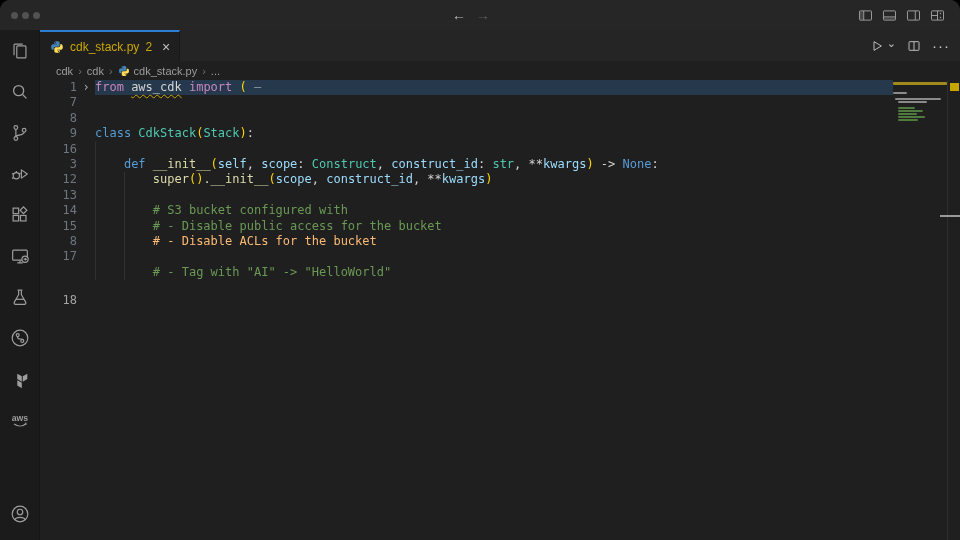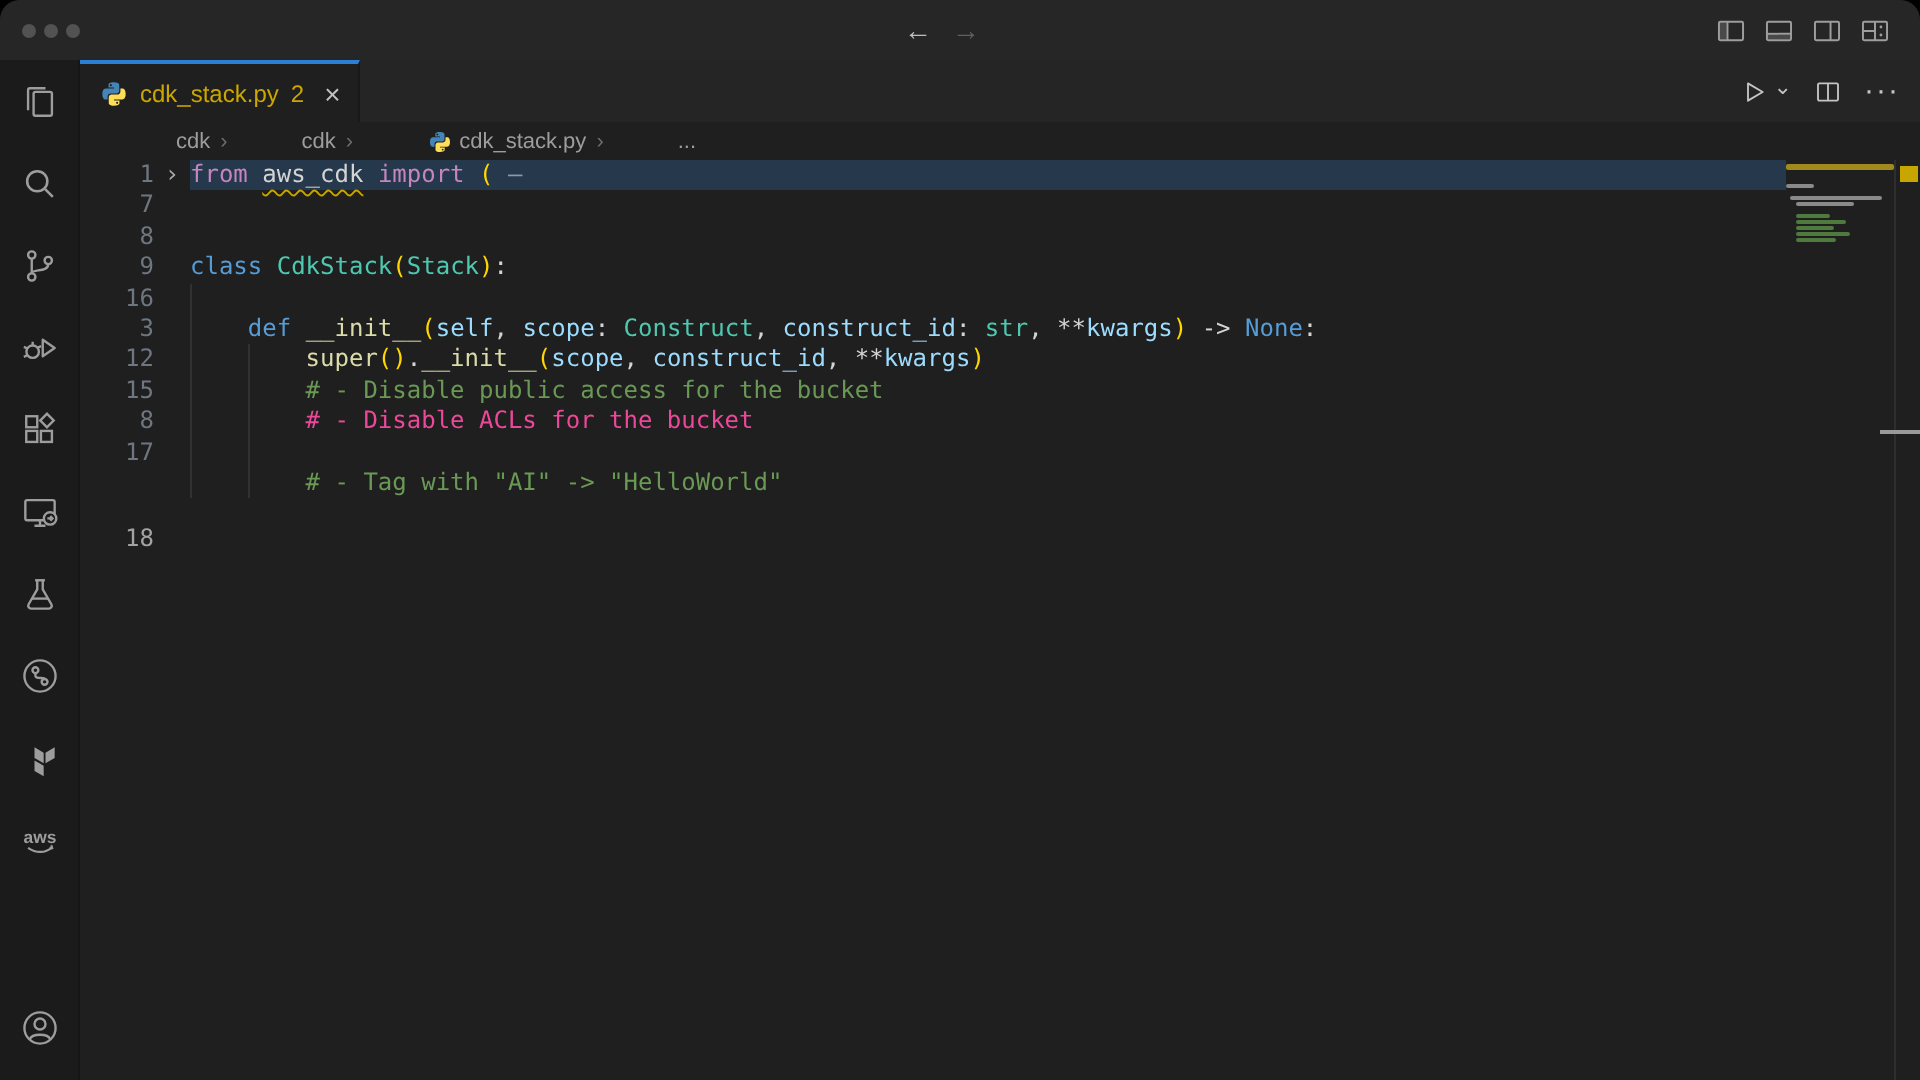--- a/index.html
+++ b/index.html
@@ -36,21 +36,21 @@
   .tab-badge { font-size:12px; color:#cca700; }
   .tab-close { color:#c0c0c0; font-size:14px; line-height:1; margin-left:4px; cursor:pointer; }
   .tab-actions { margin-left:auto; display:flex; align-items:center; gap:4px; padding-right:10px; color:#c5c5c5; }
   .tab-actions .act { display:flex; align-items:center; justify-content:center; cursor:pointer; }
   .tab-actions svg { width:16px; height:16px; display:block; }
   .run-dd { font-size:11px; color:#c5c5c5; margin:-4px 6px 0 -2px; }
   .more-glyph { font-size:15px; letter-spacing:1px; margin-left:6px; }
 
   
   .breadcrumbs { height:19px; display:flex; align-items:center; padding-left:16px; gap:5px; font-size:11px; color:#9d9d9d; flex:0 0 19px; }
-  .crumb { display:flex; align-items:center; gap:4px; cursor:pointer;margin-left:32px; }
+  .crumb { display:flex; align-items:center; gap:4px; cursor:pointer; }
   .crumb svg { width:12px; height:12px; display:block; }
   .crumb-sep { color:#6e6e6e; font-size:11px; }
 
   
   .editor-body { flex:1; display:flex; position:relative; min-height:0; }
   .code-area { flex:1; font-family:"DejaVu Sans Mono", monospace; font-size:12px; min-width:0; }
   .code-line { display:flex; height:15.4px; line-height:15.4px; position:relative; cursor:text; }
   .line-hl { position:absolute; left:55px; right:0; top:0; bottom:0; background:#26384c; }
   .ln { width:37px; text-align:right; color:#6e7681; flex:0 0 37px; z-index:1; }
   .ln.active { color:#a3a3a3;margin-top:28px; }
@@ -310,28 +310,38 @@
               <span class="ln">3</span>
               <span class="fold"></span>
               <span class="code-text"><span class="guide" style="left: 0ch;"></span><span class="tk-pl" style="color: rgb(212, 212, 212);">    </span><span class="tk-kw2" style="color: rgb(86, 156, 214);">def </span><span class="tk-fn" style="color: rgb(220, 220, 170);">__init__</span><span class="tk-br" style="color: rgb(255, 215, 0);">(</span><span class="tk-pm" style="color: rgb(156, 220, 254);">self</span><span class="tk-pl" style="color: rgb(212, 212, 212);">, </span><span class="tk-pm" style="color: rgb(156, 220, 254);">scope</span><span class="tk-pl" style="color: rgb(212, 212, 212);">: </span><span class="tk-cls" style="color: rgb(78, 201, 176);">Construct</span><span class="tk-pl" style="color: rgb(212, 212, 212);">, </span><span class="tk-pm" style="color: rgb(156, 220, 254);">construct_id</span><span class="tk-pl" style="color: rgb(212, 212, 212);">: </span><span class="tk-cls" style="color: rgb(78, 201, 176);">str</span><span class="tk-pl" style="color: rgb(212, 212, 212);">, **</span><span class="tk-pm" style="color: rgb(156, 220, 254);">kwargs</span><span class="tk-br" style="color: rgb(255, 215, 0);">)</span><span class="tk-pl" style="color: rgb(212, 212, 212);"> -&gt; </span><span class="tk-kw2" style="color: rgb(86, 156, 214);">None</span><span class="tk-pl" style="color: rgb(212, 212, 212);">:</span></span>
             </div>
             <div class="code-line">
               <span class="ln">12</span>
               <span class="fold"></span>
               <span class="code-text"><span class="guide" style="left: 0ch;"></span><span class="guide" style="left: 4ch;"></span><span class="tk-pl" style="color: rgb(212, 212, 212);">        </span><span class="tk-fn" style="color: rgb(220, 220, 170);">super</span><span class="tk-br" style="color: rgb(255, 215, 0);">()</span><span class="tk-pl" style="color: rgb(212, 212, 212);">.</span><span class="tk-fn" style="color: rgb(220, 220, 170);">__init__</span><span class="tk-br" style="color: rgb(255, 215, 0);">(</span><span class="tk-pm" style="color: rgb(156, 220, 254);">scope</span><span class="tk-pl" style="color: rgb(212, 212, 212);">, </span><span class="tk-pm" style="color: rgb(156, 220, 254);">construct_id</span><span class="tk-pl" style="color: rgb(212, 212, 212);">, **</span><span class="tk-pm" style="color: rgb(156, 220, 254);">kwargs</span><span class="tk-br" style="color: rgb(255, 215, 0);">)</span></span>
             </div>
             <div class="code-line">
+              <span class="ln">13</span>
+              <span class="fold"></span>
+              <span class="code-text"><span class="guide" style="left: 0ch;"></span><span class="guide" style="left: 4ch;"></span></span>
+            </div>
+            <div class="code-line">
+              <span class="ln">14</span>
+              <span class="fold"></span>
+              <span class="code-text"><span class="guide" style="left: 0ch;"></span><span class="guide" style="left: 4ch;"></span><span class="tk-pl" style="color: rgb(212, 212, 212);">        </span><span class="tk-cm" style="color: rgb(106, 153, 85);"># S3 bucket configured with</span></span>
+            </div>
+            <div class="code-line">
               <span class="ln">15</span>
               <span class="fold"></span>
               <span class="code-text"><span class="guide" style="left: 0ch;"></span><span class="guide" style="left: 4ch;"></span><span class="tk-pl" style="color: rgb(212, 212, 212);">        </span><span class="tk-cm" style="color: rgb(106, 153, 85);"># - Disable public access for the bucket</span></span>
             </div>
             <div class="code-line">
               <span class="ln">8</span>
               <span class="fold"></span>
-              <span class="code-text"><span class="guide" style="left: 0ch;"></span><span class="guide" style="left: 4ch;"></span><span class="tk-pl" style="color: rgb(212, 212, 212);">        </span><span class="tk-cm" style="color: #ec4899; text-align: center;"># - Disable ACLs for the bucket</span></span>
+              <span class="code-text"><span class="guide" style="left: 0ch;"></span><span class="guide" style="left: 4ch;"></span><span class="tk-pl" style="color: rgb(212, 212, 212);">        </span><span class="tk-cm" style="color: #fdba74; text-align: center;"># - Disable ACLs for the bucket</span></span>
             </div>
             <div class="code-line">
               <span class="ln">17</span>
               <span class="fold"></span>
               <span class="code-text"><span class="guide" style="left: 0ch;"></span><span class="guide" style="left: 4ch;"></span><span class="tk-pl" style="color: rgb(212, 212, 212);">        </span></span>
             </div>
             <div class="code-line">
               <span class="ln active">18</span>
               <span class="fold"></span>
               <span class="code-text"><span class="guide" style="left: 0ch;"></span><span class="guide" style="left: 4ch;"></span><span class="tk-pl" style="color: rgb(212, 212, 212);">        </span><span class="tk-cm" style="color: rgb(106, 153, 85);"># - Tag with "AI" -&gt; "HelloWorld"</span></span>

